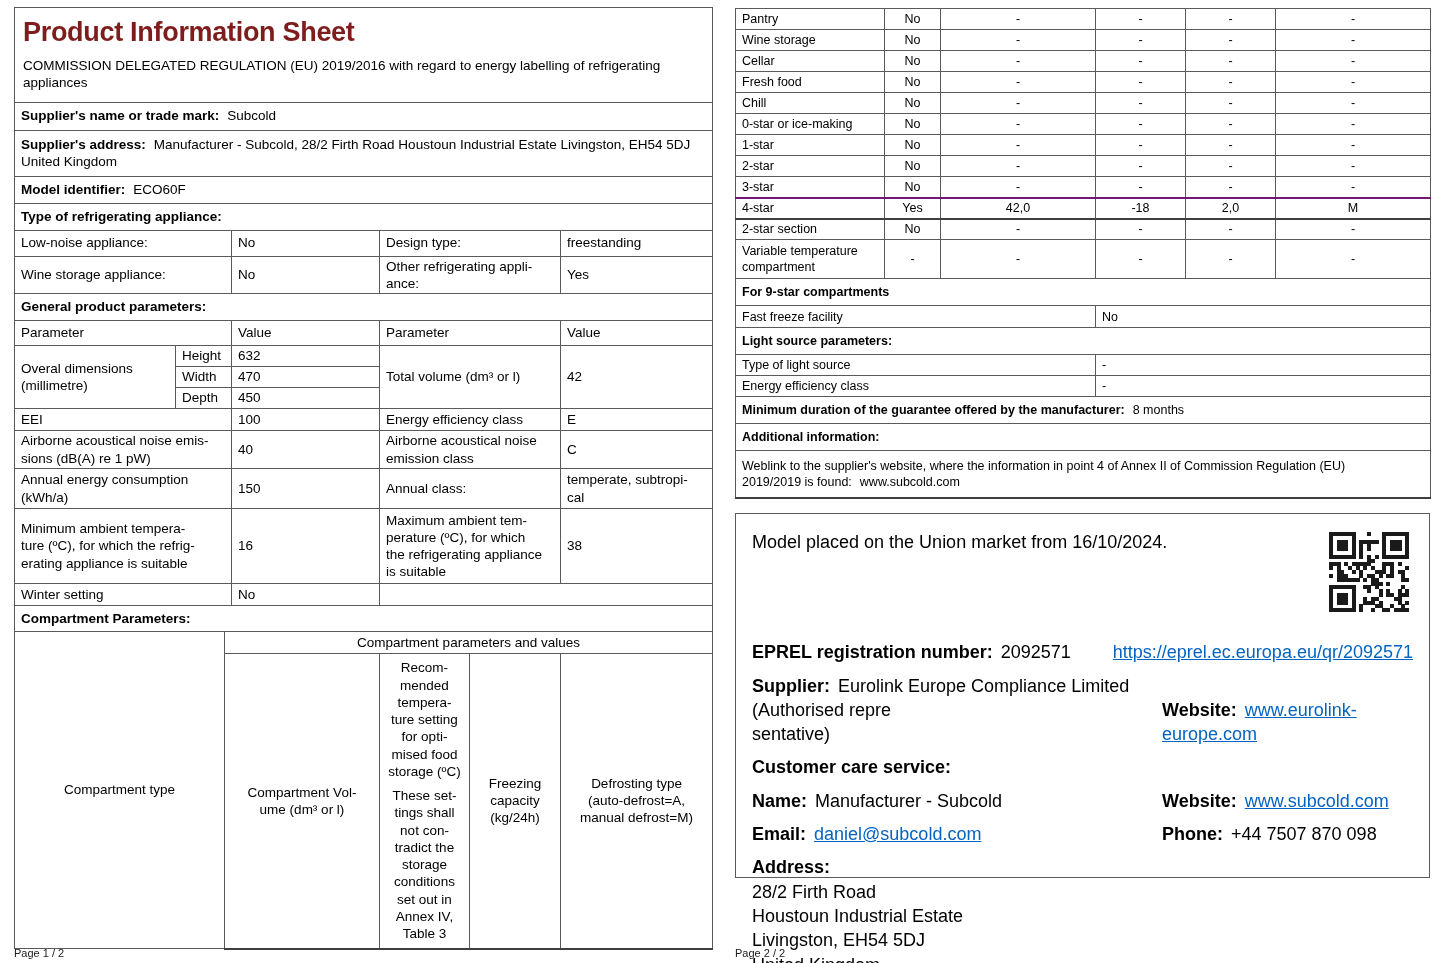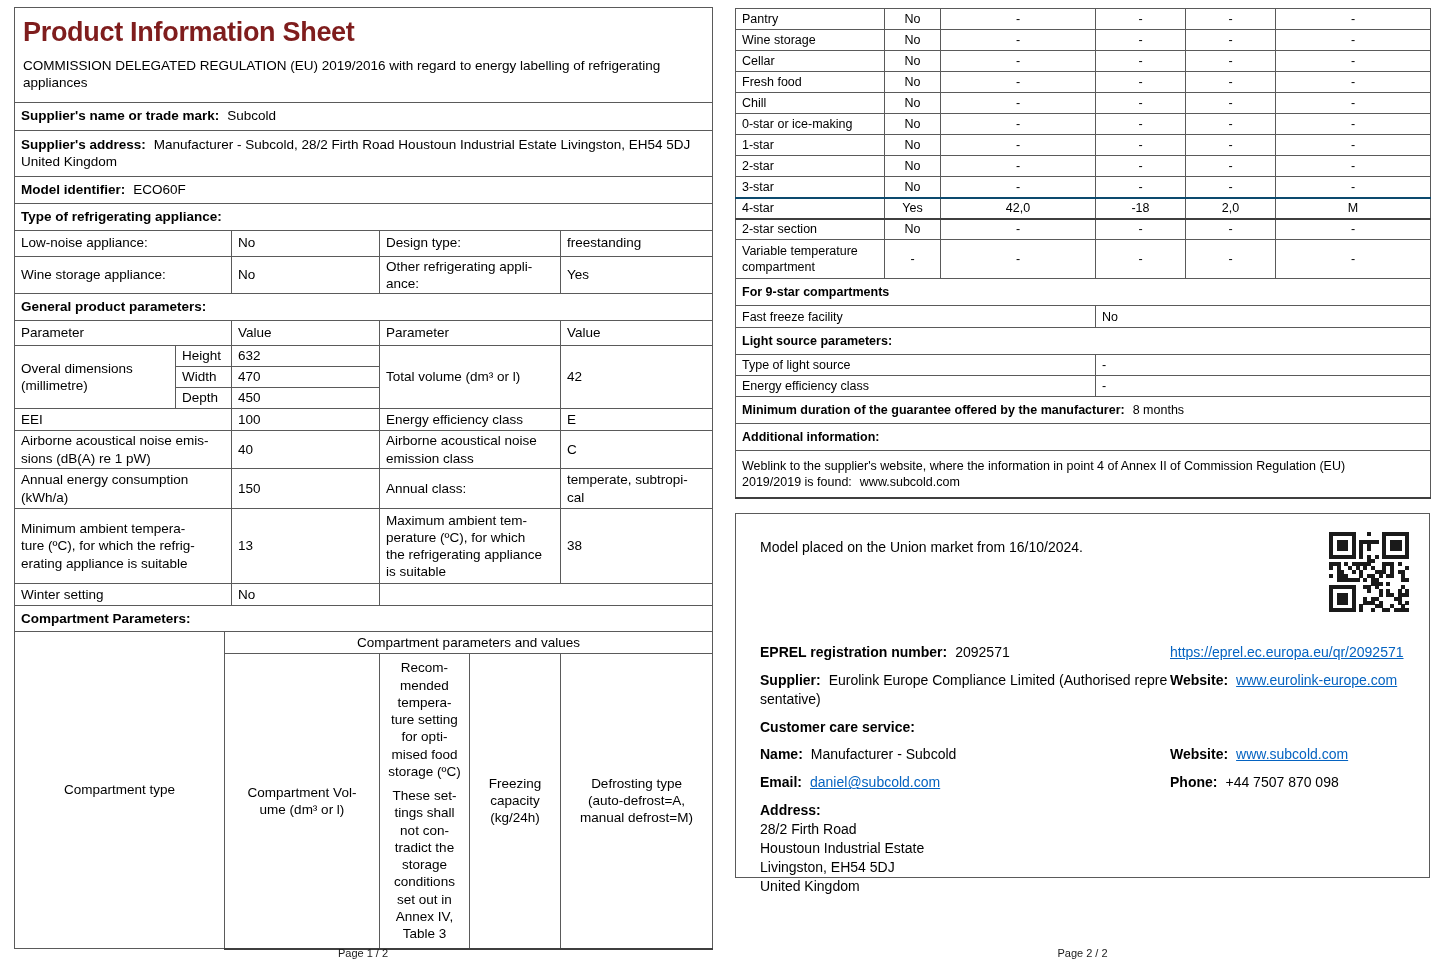--- a/index.html
+++ b/index.html
@@ -16,34 +16,34 @@
   .gap{margin-left:8px;}
   
   .page1{position:absolute;left:14px;top:8px;width:698px;}
   .title{font-size:27px;font-weight:bold;color:#7f1d1d;letter-spacing:-0.3px;line-height:1.15;}
   .subtitle{font-size:13.5px;margin-top:9px;}
   .titlecell{padding:9px 8px 10px 8px;}
   .big-head td{vertical-align:middle;}
   
   .page2{position:absolute;left:735px;top:9px;width:695px;}
   .page2 td{font-size:12.5px;padding:1px 6px;}
-  .emrow td{border-top:2px solid #0c4a6e;border-bottom:2px solid #3f3f3f;}
+  .emrow td{border-top:2px solid #701a75;border-bottom:2px solid #3f3f3f;}
   .lastrow td{border-bottom:2px solid #3f3f3f;}
   .t6-last td{border-bottom:2px solid #3f3f3f;}
   
   .ubox{position:absolute;left:735px;top:513px;width:695px;height:365px;
-        border:1px solid #5a5a5a;box-sizing:border-box;padding:24px;font-size:14px;line-height:1.35;}
-  .box-row{display:flex;align-items:flex-start;}
+        border:1px solid #5a5a5a;box-sizing:border-box;padding:16px;font-size:18px;line-height:1.35;}
+  .box-row{display:flex;align-items:flex-end;}
   .box-left{width:410px;}
   .box-right{flex:1;}
   a,.link{color:#0563C1;text-decoration:underline;cursor:pointer;}
   .qr{position:absolute;top:18px;right:20px;width:80px;height:80px;}
   .addr-lines{white-space:pre-line;}
   
-  .footer{position:absolute;font-size:11px;color:#1a1a1a;text-align:center;}
+  .footer{position:absolute;font-size:11px;color:#1a1a1a;text-align:left;}
   .f1{left:14px;top:947px;width:698px;}
   .f2{left:735px;top:947px;width:695px;}
 </style>
 </head>
 <body>
 
 <div class="canvas">
 
   <div class="page1">
 
@@ -160,21 +160,21 @@
 (kWh/a)</td>
         <td>150</td>
         <td>Annual class:</td>
         <td class="pre">temperate, subtropi-
 cal</td>
       </tr>
       <tr style="height:75px">
         <td colspan="2" class="pre">Minimum ambient tempera-
 ture (ºC), for which the refrig-
 erating appliance is suitable</td>
-        <td>13</td>
+        <td>16</td>
         <td class="pre">Maximum ambient tem-
 perature (ºC), for which
 the refrigerating appliance
 is suitable</td>
         <td>38</td>
       </tr>
       <tr style="height:22px">
         <td colspan="2">Winter setting</td>
         <td>No</td>
         <td colspan="2"></td>

